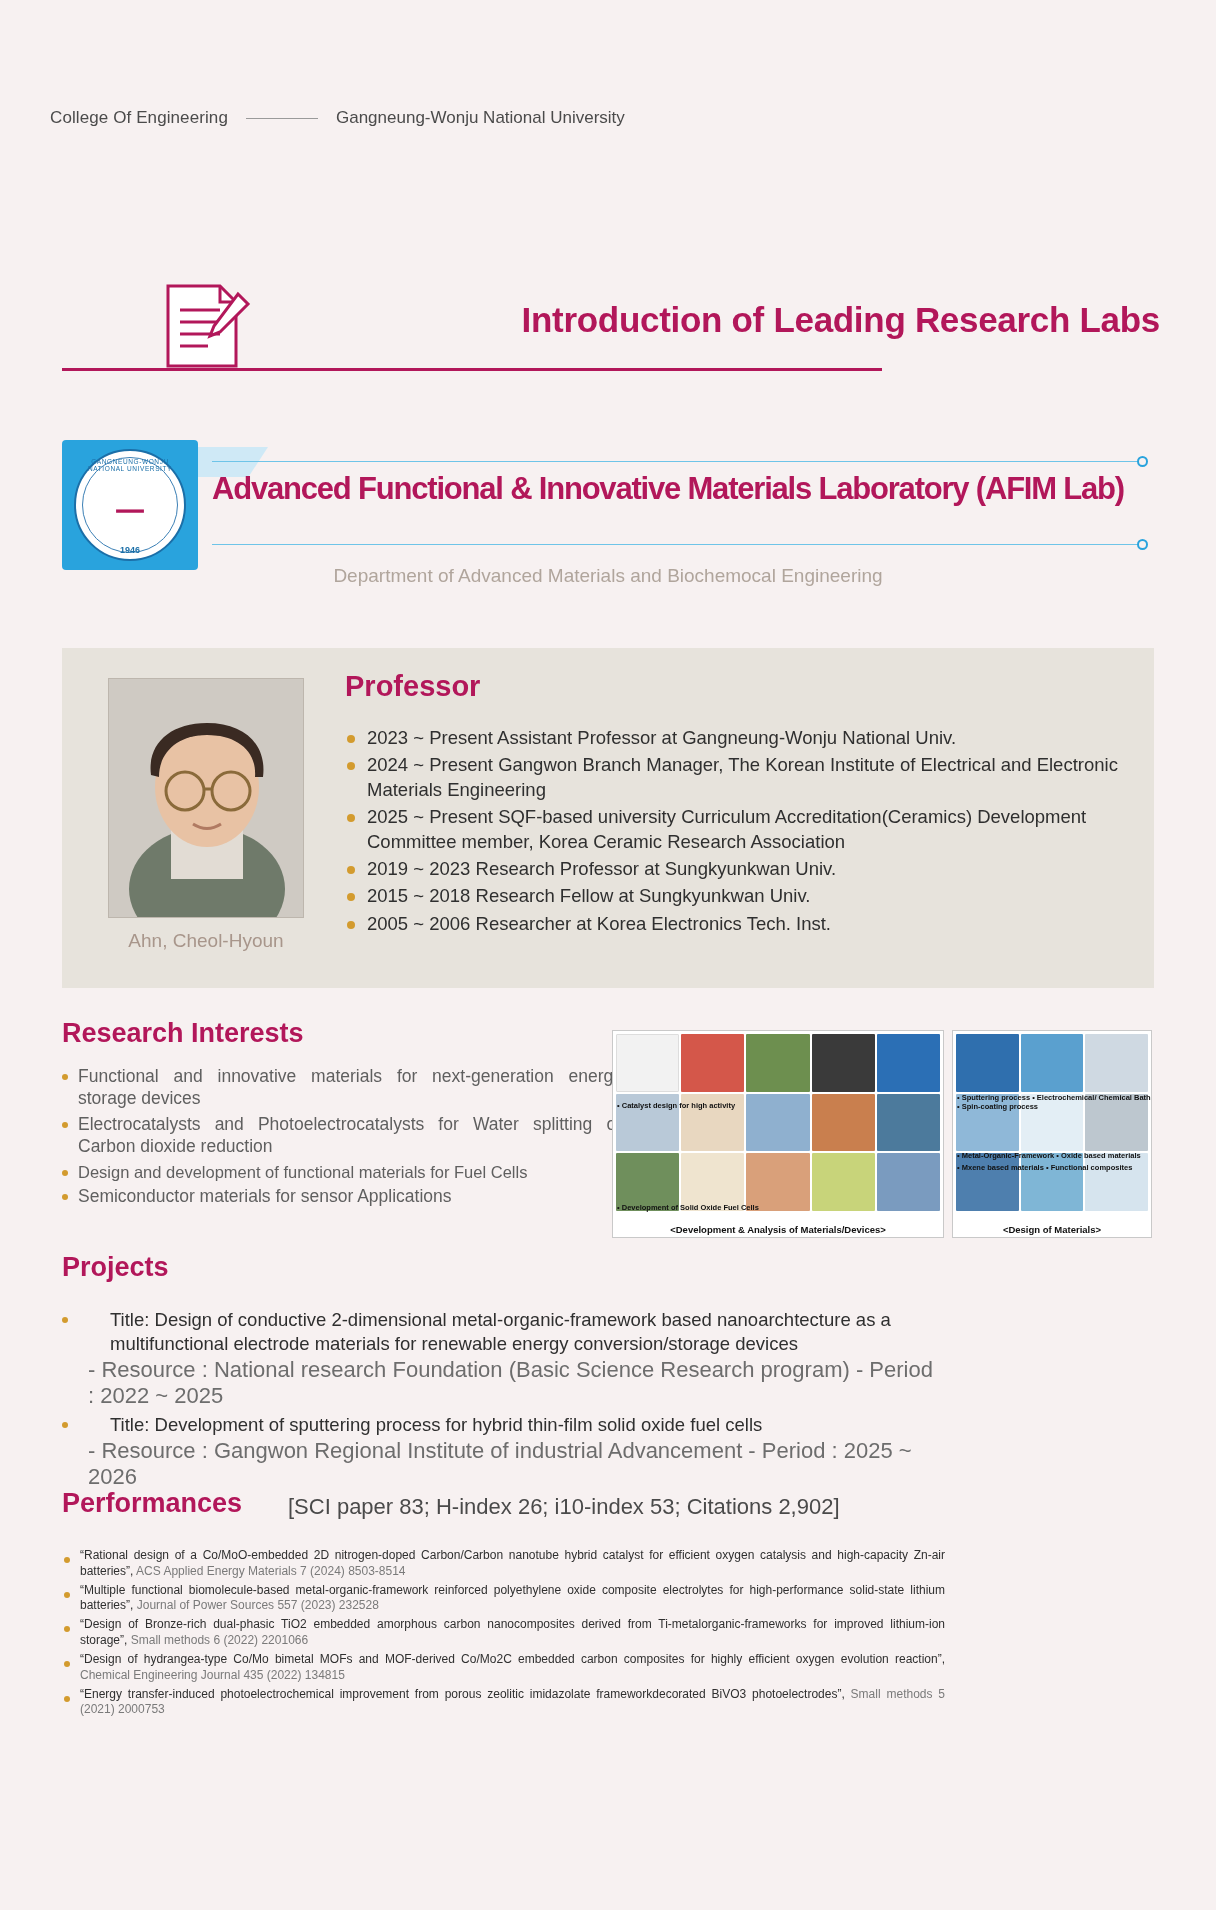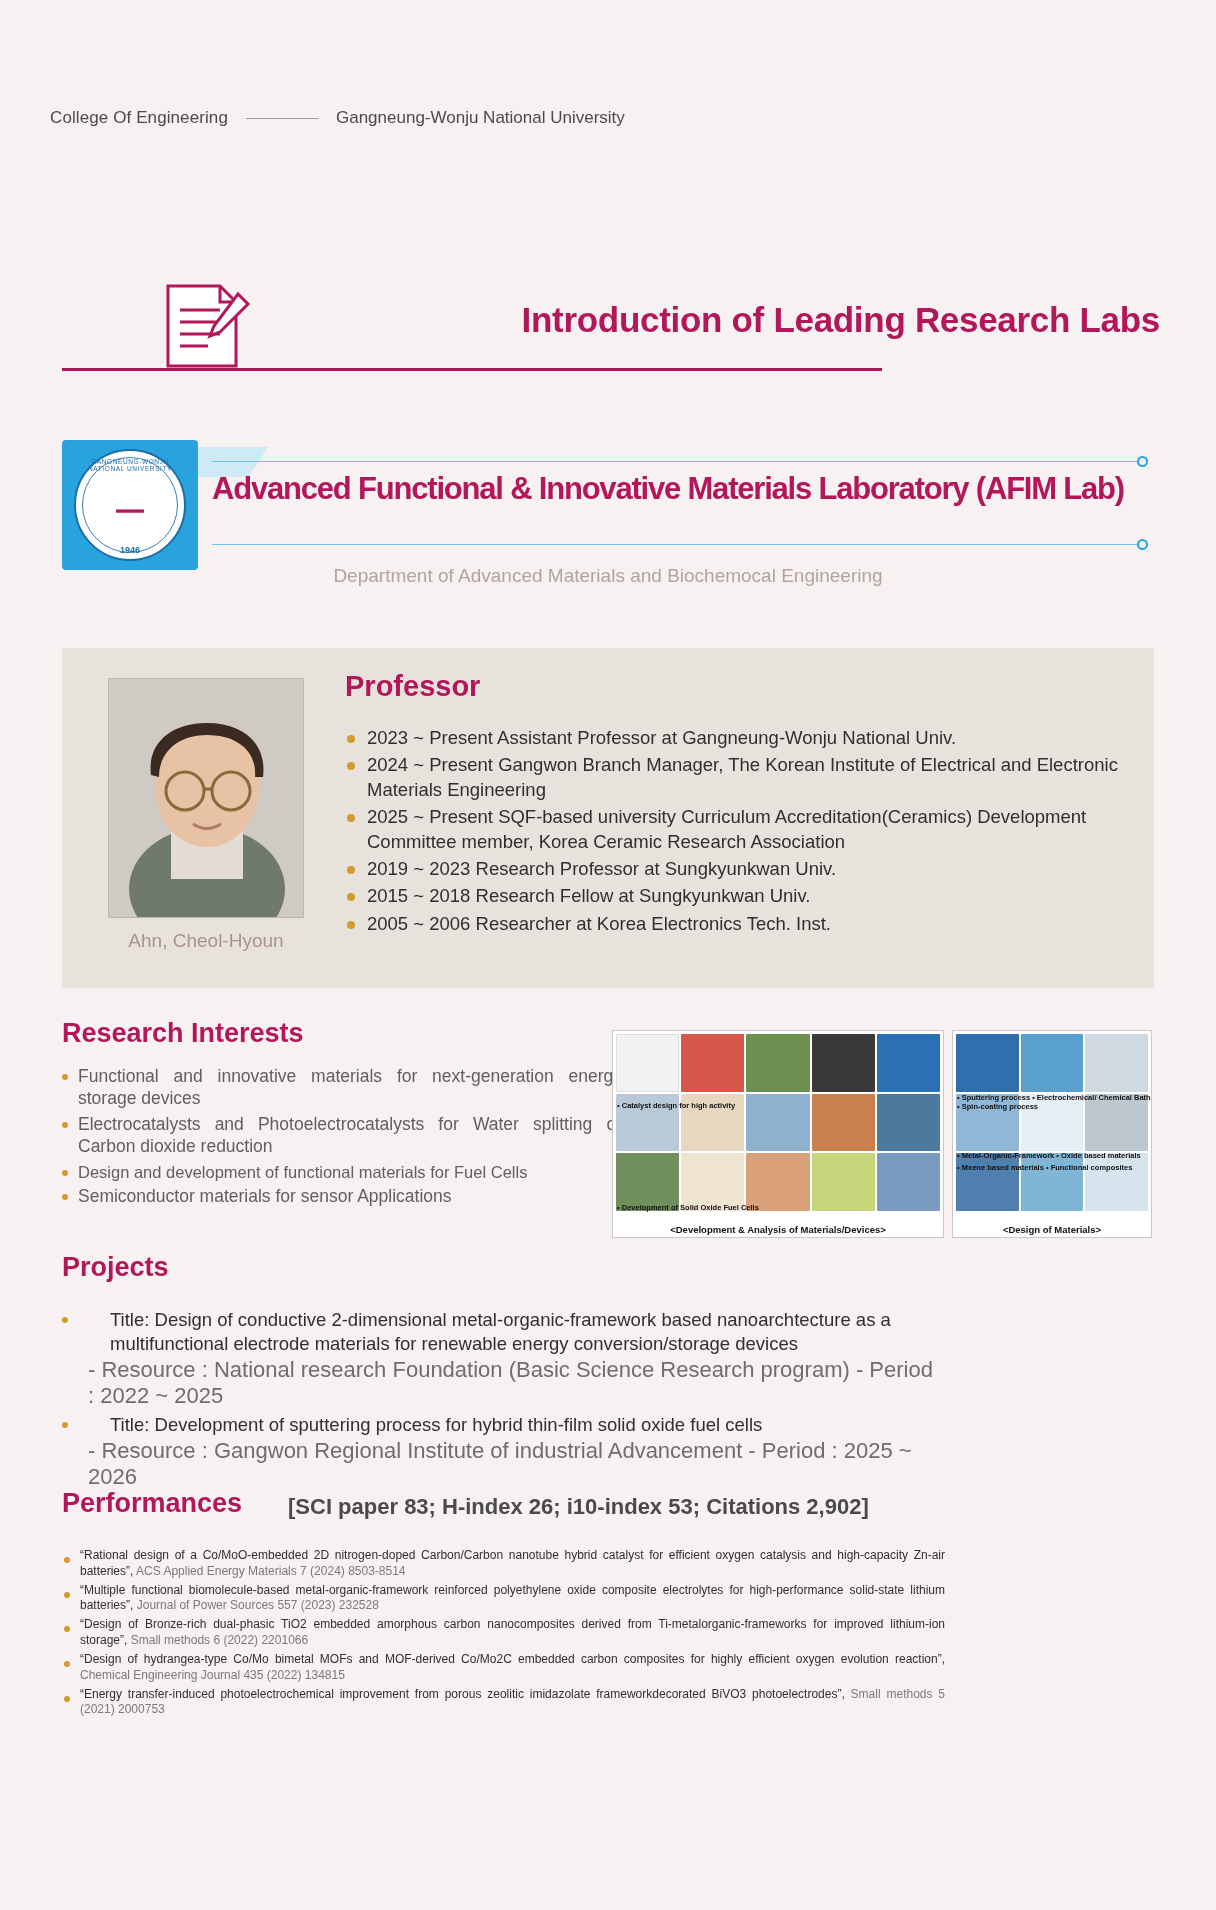--- a/index.html
+++ b/index.html
@@ -186,21 +186,21 @@
   .pj-title { font-size: 18.5px; color:#2f2f2f; line-height:1.3;margin-left:32px; }
   .pj-res { font-size: 22px; color:#6d6d6d; padding-left: 10px; margin-top:1px; }
 
   
   .pf-heading {
     position:absolute; top: 1488px; left: 62px;
     font-size: 27px; font-weight:bold; color:#b2175a;
   }
   .pf-metrics {
     position:absolute; top: 1494px; left: 288px;
-    font-size: 22px; color:#4a4a4a;font-weight:bold;
+    font-size: 22px; color:#4a4a4a;
   }
   .pf-list {
     position:absolute; top: 1548px; left: 62px; right: 58px;
     margin:0; padding:0; list-style:none;
   }
   .pf-list li {
     position:relative; padding-left: 18px; margin-bottom: 3px;
     font-size: 12px; line-height: 1.32; color:#2f2f2f; text-align: justify;
   }
   .pf-list li::before {

